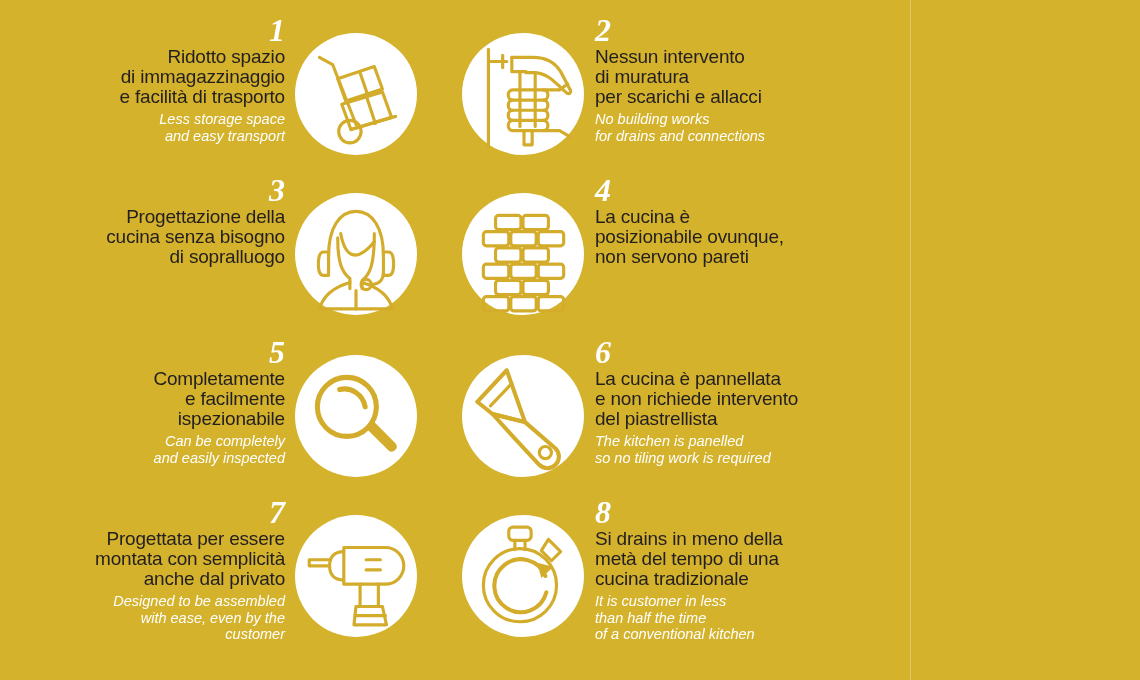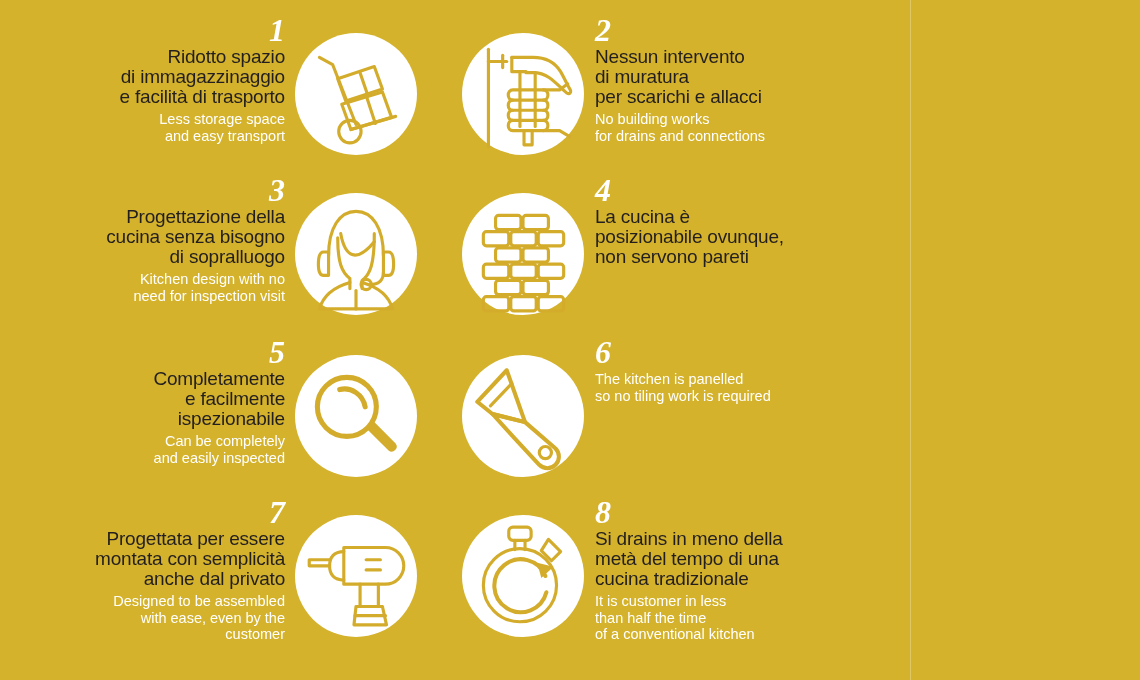--- a/index.html
+++ b/index.html
@@ -87,20 +87,21 @@
     color: #231f20;
     font-size: 19px;
     line-height: 20px;
     font-weight: 400;
     letter-spacing: -0.2px;
     white-space: pre-line;
   }
   .sub {
     display: block;
     color: #ffffff;
+    font-style: italic;
     font-size: 14.5px;
     line-height: 16.5px;
     margin-top: 4px;
     white-space: pre-line;
   }
   .circle svg {
     display: block;
     width: 100%;
     height: 100%;
   }
@@ -175,22 +176,20 @@
         </svg>
       </div>
     </div>
 
     <div class="item col-left row-2 left-text">
       <div class="textblock">
         <span class="num">3</span>
         <span class="title">Progettazione della
 cucina senza bisogno
 di sopralluogo</span>
-        <span class="sub">Kitchen design with no
-need for inspection visit</span>
       </div>
       <div class="circle">
         <svg viewBox="0 0 120 120">
           <path class="ic" d="M33 62 C33 34 44 18 60 18 C76 18 87 34 87 62"></path>
           <path class="ic" d="M28 58 C24 58 23 64 23 70 C23 76 24 81 28 81 L33 81 L33 58 Z"></path>
           <path class="ic" d="M92 58 C96 58 97 64 97 70 C97 76 96 81 92 81 L87 81 L87 58 Z"></path>
           <path class="ic" d="M42 44 C42 68 46 78 54 84 L54 94"></path>
           <path class="ic" d="M78 40 C78 70 74 80 66 86 L66 94"></path>
           <path class="ic" d="M45 40 C49 62 60 70 78 48"></path>
           <path class="ic" d="M87 78 C87 86 82 90 74 90"></path>
@@ -243,20 +242,23 @@
           <circle class="ic" cx="51" cy="51" r="29" style="stroke-width:5"></circle>
           <path class="ic" d="M44 34 C55 31 67 39 69 51" style="stroke-width:5"></path>
           <path class="ic-fill" d="M70.5 72.5 L77.5 65.5 L99 87 A5 5 0 0 1 92 94 Z"></path>
         </svg>
       </div>
     </div>
 
     <div class="item col-right row-3 right-text">
       <div class="textblock">
         <span class="num">6</span>
+        <span class="title">La cucina è pannellata
+e non richiede intervento
+del piastrellista</span>
         <span class="sub">The kitchen is panelled
 so no tiling work is required</span>
       </div>
       <div class="circle">
         <svg viewBox="0 0 120 120">
           <path class="ic" d="M44 15 L15 46 L30 58 L62 66 Z" style="stroke-width:4"></path>
           <path class="ic" d="M28 50 L49 28"></path>
           <path class="ic" d="M30 58 L62 66 L92 92 A11 11 0 0 1 76 108 L50 80 Z" style="stroke-width:4"></path>
           <circle class="ic" cx="82" cy="96" r="6"></circle>
         </svg>

